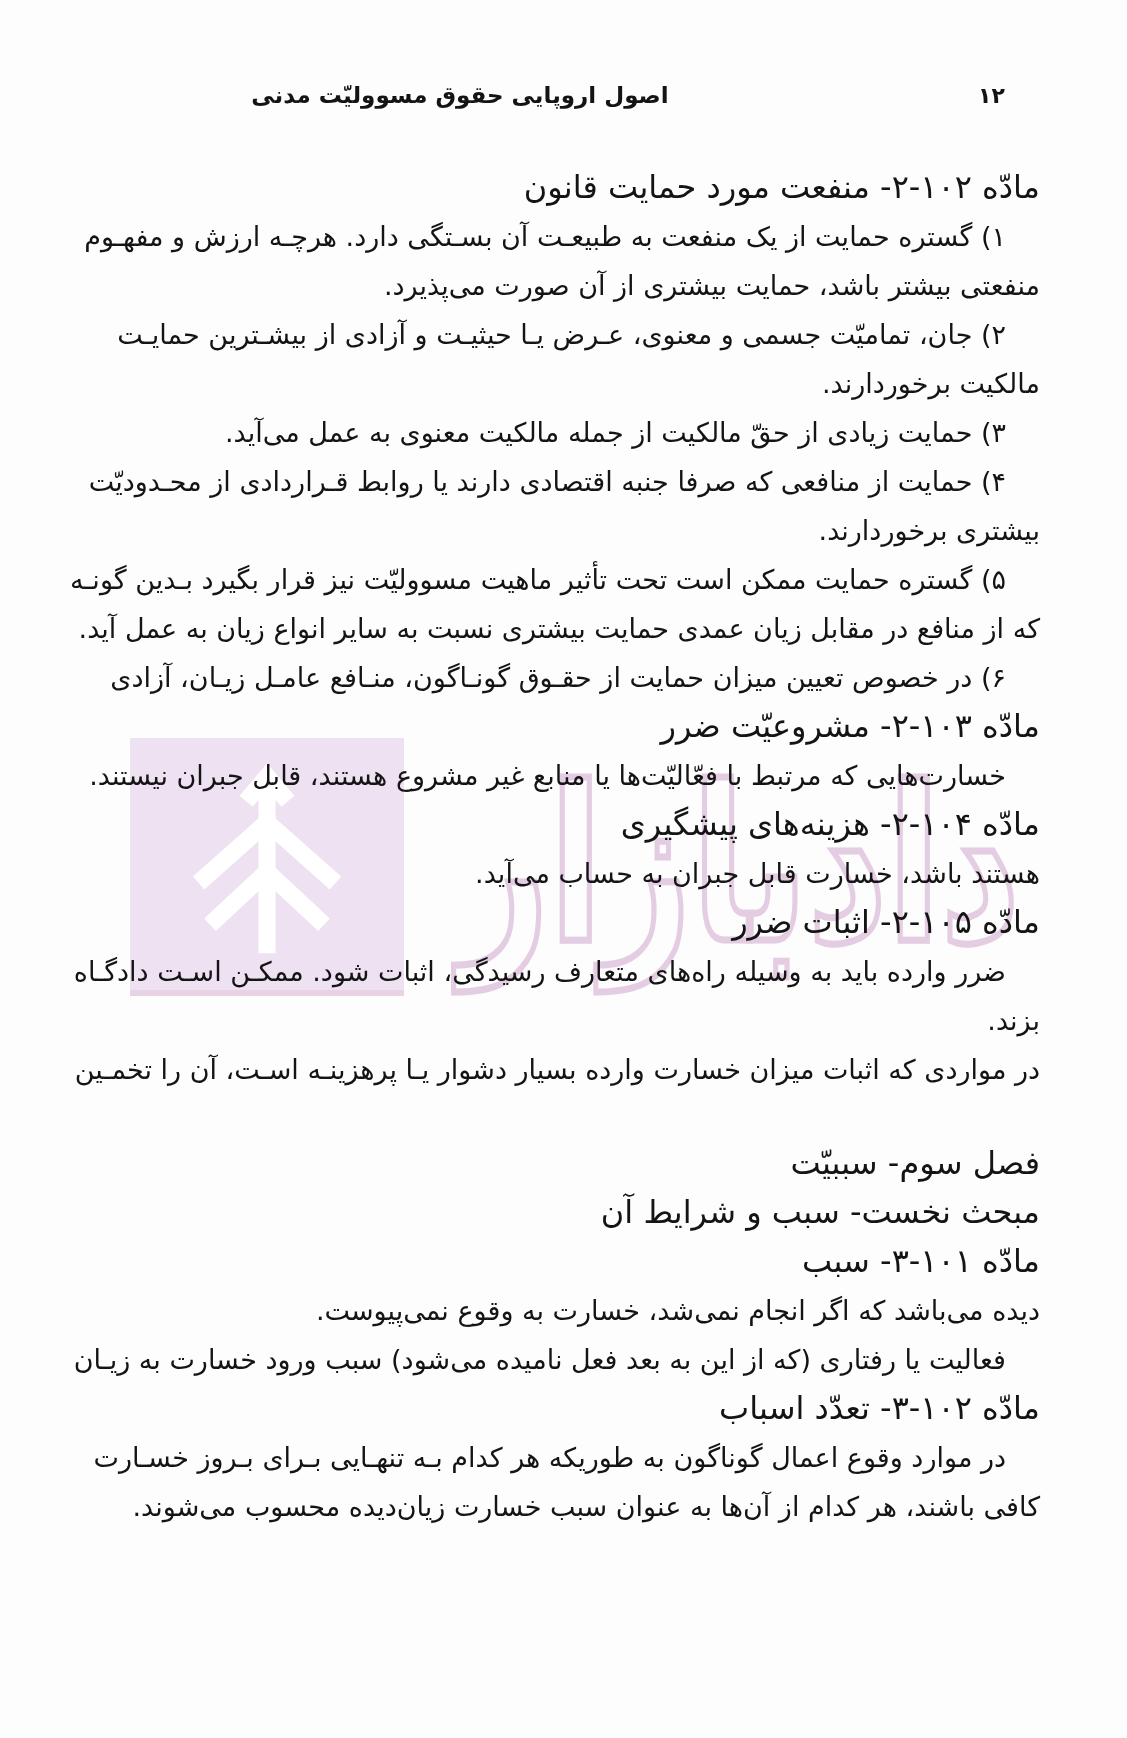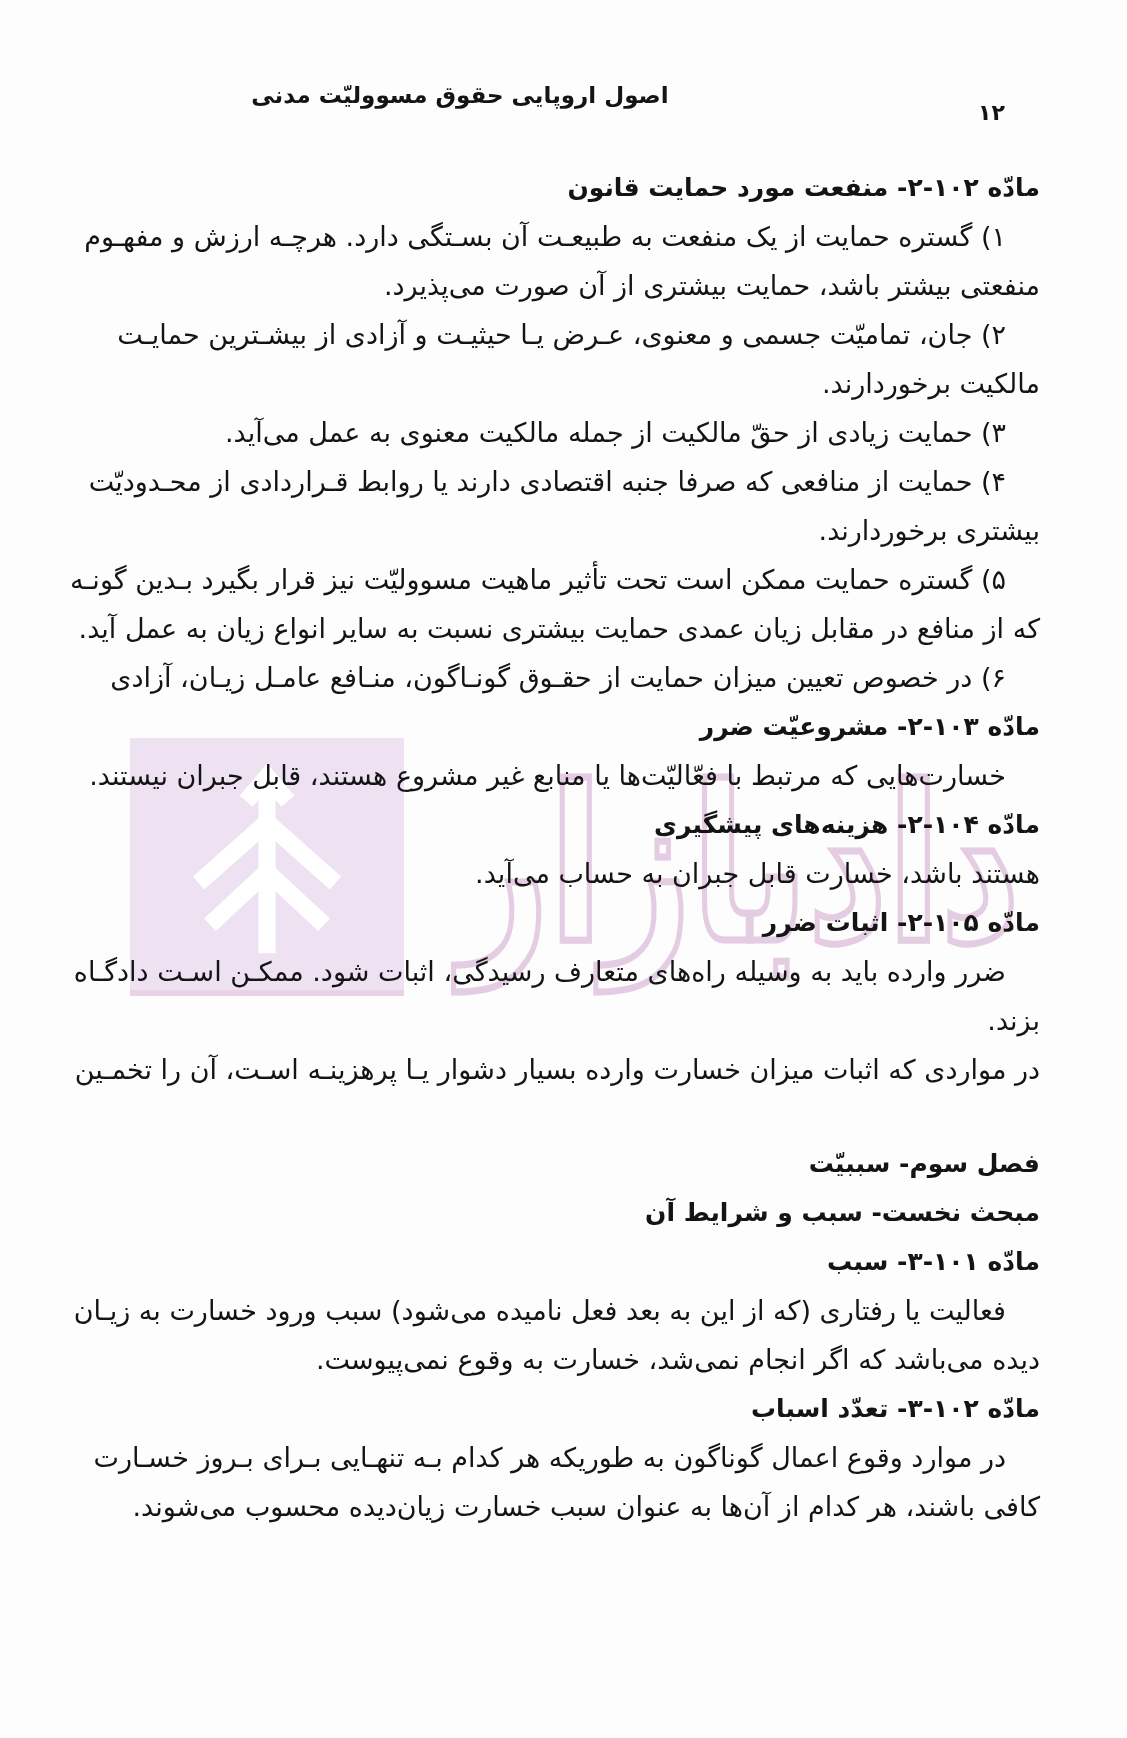--- a/index.html
+++ b/index.html
@@ -8,40 +8,40 @@
     background:#fdfdfd;color:#141414;
     font-family:"DejaVu Sans",sans-serif;
   }
   
   .hdr-title{
     position:absolute;top:82px;left:225px;width:470px;
     text-align:center;font-size:23px;font-weight:bold;
     white-space:nowrap;
   }
   .hdr-num{
-    position:absolute;top:100px;left:978px;
+    position:absolute;top:83px;left:978px;
     font-size:22px;font-weight:bold;
   }
   
   .wm-square{
     position:absolute;left:130px;top:738px;width:274px;height:252px;
     background:#eee1f1;border-bottom:6px solid #e9d2e3;
   }
   .wm-square svg{position:absolute;left:42px;top:26px;}
   .wm-text{position:absolute;left:440px;top:722px;pointer-events:none;}
   
   .page-text{
     position:absolute;top:163px;left:85px;right:87px;
     text-align:right;
   }
   .ln{
     height:49px;line-height:49px;font-size:27px;
     white-space:nowrap;overflow:visible;
   }
-  .ln.h{font-weight:bold;font-size:25px;}
+  .ln.h{font-weight:normal;font-size:32px;}
   .ln.p{padding-right:34px;}
   .gap{height:45px;}
 </style>
 </head>
 <body>
 
 <div class="wm-square">
   <svg width="190" height="200" viewBox="0 0 100 100" fill="none" stroke="#ffffff" stroke-width="9">
     <path d="M50 97 L50 24"></path>
     <path d="M50 24 L50 4"></path>
@@ -76,18 +76,18 @@
   <div class="ln h">مادّه ۱۰۴-۲- هزینه‌های پیشگیری</div>
   <div class="ln">هستند باشد، خسارت قابل جبران به حساب می‌آید.</div>
   <div class="ln h">مادّه ۱۰۵-۲- اثبات ضرر</div>
   <div class="ln p">ضرر وارده باید به وسیله راه‌های متعارف رسیدگی، اثبات شود. ممکـن اسـت دادگـاه</div>
   <div class="ln">بزند.</div>
   <div class="ln">در مواردی که اثبات میزان خسارت وارده بسیار دشوار یـا پرهزینـه اسـت، آن را تخمـین</div>
   <div class="gap"></div>
   <div class="ln h">فصل سوم- سببیّت</div>
   <div class="ln h">مبحث نخست- سبب و شرایط آن</div>
   <div class="ln h">مادّه ۱۰۱-۳- سبب</div>
+  <div class="ln">دیده می‌باشد که اگر انجام نمی‌شد، خسارت به وقوع نمی‌پیوست.</div>
   <div class="ln p">فعالیت یا رفتاری (که از این به بعد فعل نامیده می‌شود) سبب ورود خسارت به زیـان</div>
-  <div class="ln">دیده می‌باشد که اگر انجام نمی‌شد، خسارت به وقوع نمی‌پیوست.</div>
   <div class="ln h">مادّه ۱۰۲-۳- تعدّد اسباب</div>
   <div class="ln p">در موارد وقوع اعمال گوناگون به طوریکه هر کدام بـه تنهـایی بـرای بـروز خسـارت</div>
   <div class="ln">کافی باشند، هر کدام از آن‌ها به عنوان سبب خسارت زیان‌دیده محسوب می‌شوند.</div>
 </div>
 
 </body></html>

